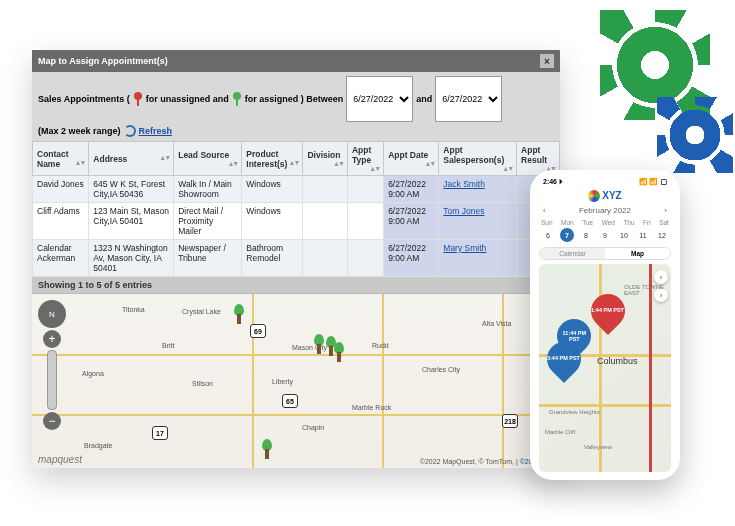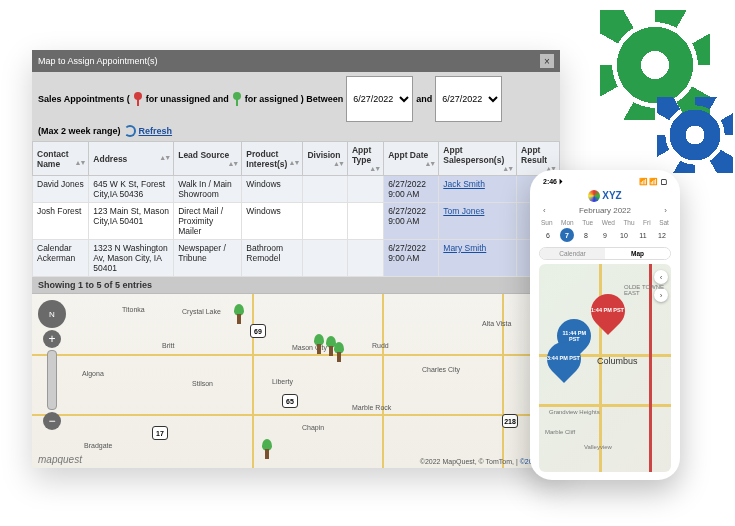--- a/index.html
+++ b/index.html
@@ -11,21 +11,21 @@
 .gear-green::before{content:"";position:absolute;inset:-10px;background:
  conic-gradient(#2a9d4a 0 30deg,transparent 30deg 60deg,#2a9d4a 60deg 90deg,transparent 90deg 120deg,#2a9d4a 120deg 150deg,transparent 150deg 180deg,#2a9d4a 180deg 210deg,transparent 210deg 240deg,#2a9d4a 240deg 270deg,transparent 270deg 300deg,#2a9d4a 300deg 330deg,transparent 330deg 360deg);
  -webkit-mask:radial-gradient(circle,transparent 0 55%,#000 55%);mask:radial-gradient(circle,transparent 0 55%,#000 55%)}
 .gear-blue{width:60px;height:60px;top:105px;right:10px;background:radial-gradient(circle,#fff 0 22%,#1e5fb4 22% 60%,transparent 60%)}
 .gear-blue::before{content:"";position:absolute;inset:-8px;background:
  conic-gradient(#1e5fb4 0 30deg,transparent 30deg 60deg,#1e5fb4 60deg 90deg,transparent 90deg 120deg,#1e5fb4 120deg 150deg,transparent 150deg 180deg,#1e5fb4 180deg 210deg,transparent 210deg 240deg,#1e5fb4 240deg 270deg,transparent 270deg 300deg,#1e5fb4 300deg 330deg,transparent 330deg 360deg);
  -webkit-mask:radial-gradient(circle,transparent 0 55%,#000 55%);mask:radial-gradient(circle,transparent 0 55%,#000 55%)}
 
 
 .window{position:absolute;left:32px;top:50px;width:528px;background:#fff;box-shadow:0 12px 30px rgba(0,0,0,.18);font-size:9px}
-.titlebar{background:#6a6a6a;color:#fff;padding:4px 6px;display:flex;justify-content:space-between;align-items:center;font-weight:normal}
+.titlebar{background:#6a6a6a;color:#fff;padding:4px 6px;display:flex;justify-content:space-between;align-items:center;font-weight:bold}
 .closebox{width:14px;height:14px;background:#bdbdbd;color:#333;font-size:10px;display:flex;align-items:center;justify-content:center;cursor:pointer}
 .filterbar{background:#d9d9d9;padding:4px 6px;display:flex;align-items:center;gap:3px;font-weight:bold;flex-wrap:wrap}
 .filterbar select{font-size:9px;border:1px solid #999;background:#fff;padding:16px 2px}
 .refresh-icon{width:12px;height:12px;border:2px solid #2a6fb5;border-left-color:transparent;border-radius:50%;display:inline-block}
 .refresh-link{color:#1a4fa0;text-decoration:underline;cursor:pointer}
 .pin{display:inline-block;width:10px;height:14px;position:relative}
 .pin::before{content:"";position:absolute;top:0;left:1px;width:8px;height:8px;border-radius:50%}
 .pin::after{content:"";position:absolute;top:6px;left:4px;width:2px;height:8px}
 .pin.red::before{background:#d23c3c}.pin.red::after{background:#d23c3c}
 .pin.green::before{background:#4caf50}.pin.green::after{background:#4caf50}
@@ -128,21 +128,21 @@
         <td>645 W K St, Forest City,IA 50436</td>
         <td>Walk In / Main Showroom</td>
         <td>Windows</td>
           <td></td>
           <td></td>
         <td class="hl">6/27/2022 9:00 AM</td>
         <td class="hl link"><a>Jack Smith</a></td>
         <td class="hl"></td>
       </tr>
       <tr>
-        <td>Josh Forest</td>
+        <td>Cliff Adams</td>
         <td>123 Main St, Mason City,IA 50401</td>
         <td>Direct Mail / Proximity Mailer</td>
         <td>Windows</td>
           <td></td>
           <td></td>
         <td class="hl">6/27/2022 9:00 AM</td>
         <td class="hl link"><a>Tom Jones</a></td>
         <td class="hl"></td>
       </tr>
       <tr class="alt">

